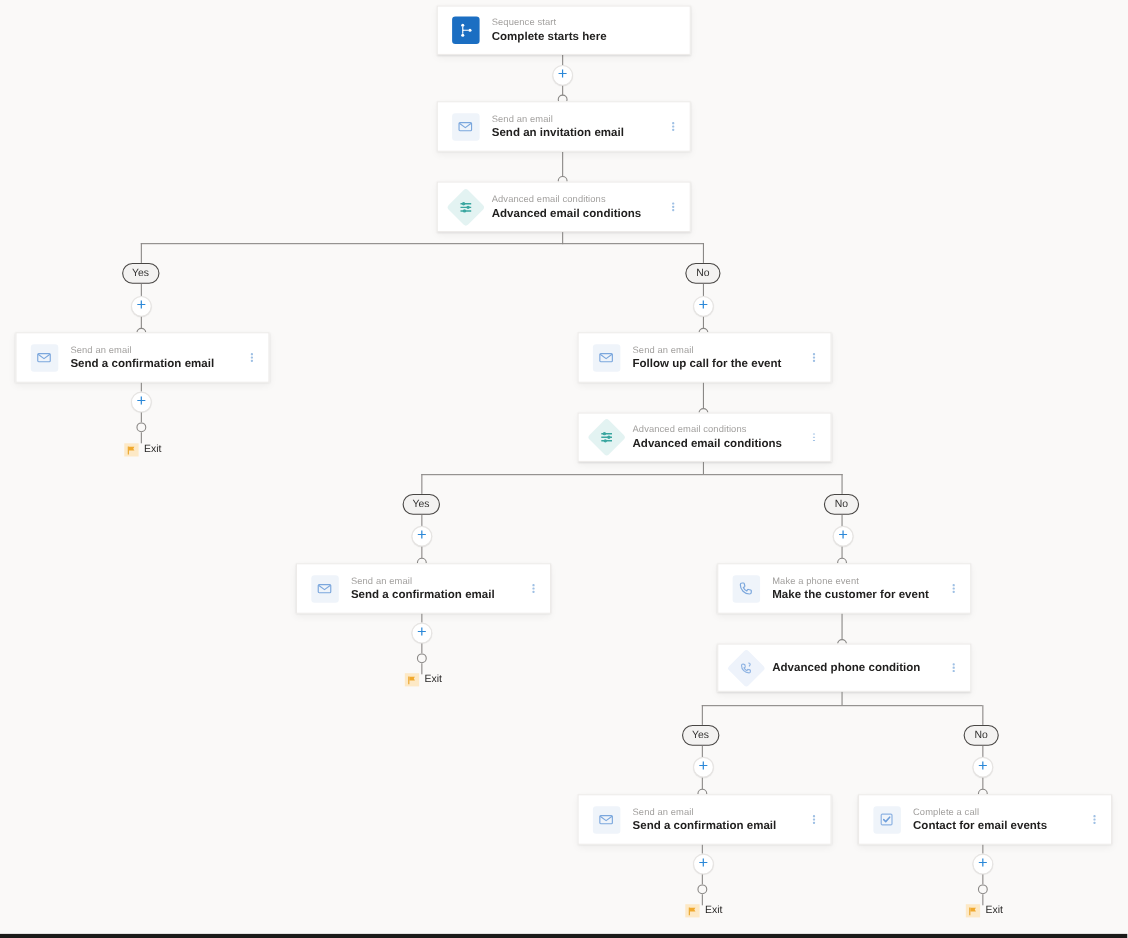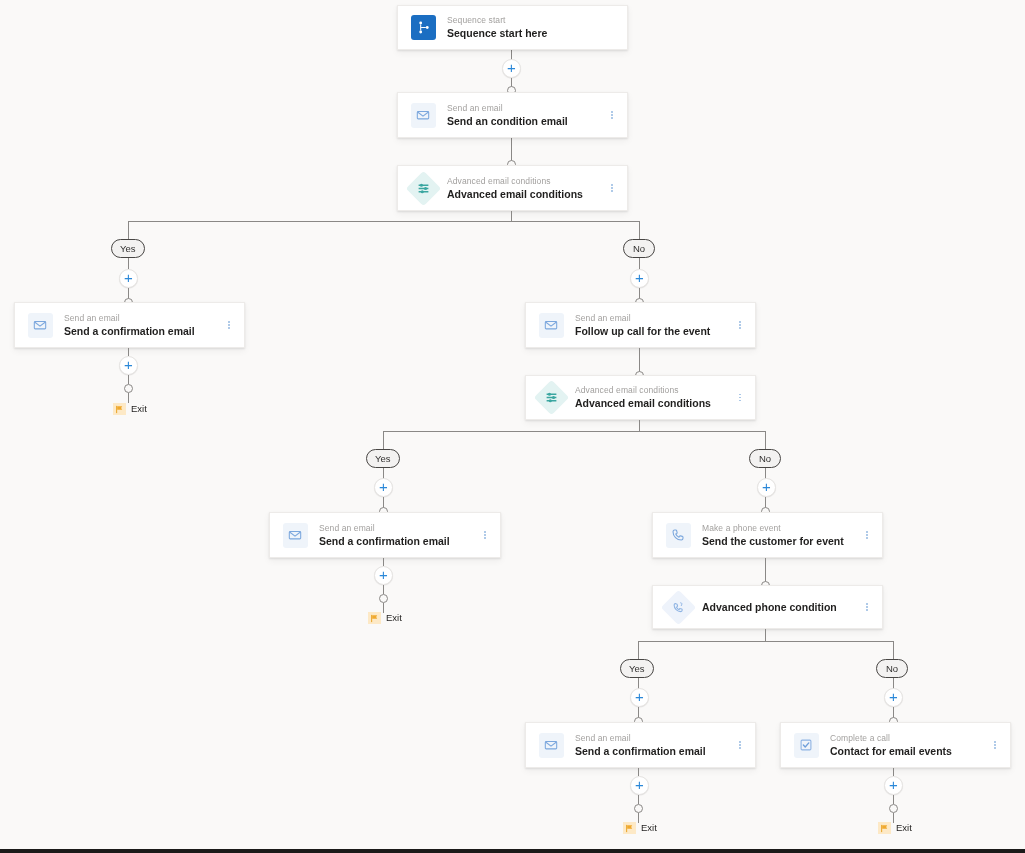--- a/index.html
+++ b/index.html
@@ -228,41 +228,41 @@
           <circle cx="5" cy="3.2" r="1.5" fill="#ffffff"></circle>
           <circle cx="5" cy="12.8" r="1.5" fill="#ffffff"></circle>
           <circle cx="12" cy="8" r="1.5" fill="#ffffff"></circle>
           <path d="M5 4.7 V11.3 M5.8 8 H10.5" stroke="#ffffff" stroke-width="1.1" fill="none"></path>
           <path d="M5 8 H6.2" stroke="#ffffff" stroke-width="1.1"></path>
         </svg>
       </div>
     </div>
     <div class="texts">
       <div class="sub">Sequence start</div>
-      <div class="title">Sequence start here</div>
+      <div class="title">Complete starts here</div>
     </div>
     <div class="kebab" style="visibility:hidden;">
         <i></i>
         <i></i>
         <i></i>
       </div>
   </div>
 
   <div class="card" style="left:397px; top:92px; width:231px; height:46px;">
     <div class="icon-wrap">
       <div class="tile-square tile-soft">
         <svg width="14" height="14" viewBox="0 0 16 16" aria-hidden="true">
           <rect x="1.5" y="4" width="13" height="8.4" rx="1" fill="none" stroke="#7ba7dd" stroke-width="1.2"></rect>
           <path d="M1.8 4.6 L8 9.2 L14.2 4.6" fill="none" stroke="#7ba7dd" stroke-width="1.2"></path>
         </svg>
       </div>
     </div>
     <div class="texts">
       <div class="sub">Send an email</div>
-      <div class="title">Send an condition email</div>
+      <div class="title">Send an invitation email</div>
     </div>
     <div class="kebab">
         <i></i>
         <i></i>
         <i></i>
       </div>
   </div>
 
   <div class="card" style="left:397px; top:165px; width:231px; height:46px;">
     <div class="icon-wrap">
@@ -446,21 +446,21 @@
   <div class="card" style="left:652px; top:512px; width:231px; height:46px;">
     <div class="icon-wrap">
       <div class="tile-square tile-soft">
         <svg width="14" height="14" viewBox="0 0 16 16" aria-hidden="true">
           <path d="M4.2 2.3 C3.2 2.3 2.3 3.2 2.3 4.2 C2.3 9.4 6.6 13.7 11.8 13.7 C12.8 13.7 13.7 12.8 13.7 11.8 L13.7 10.4 C13.7 10 13.4 9.7 13.1 9.6 L10.6 9 C10.2 8.9 9.9 9.1 9.7 9.4 L9.1 10.6 C7.3 9.8 6.2 8.7 5.4 6.9 L6.6 6.3 C6.9 6.1 7.1 5.8 7 5.4 L6.4 2.9 C6.3 2.6 6 2.3 5.6 2.3 Z" fill="none" stroke="#7ba7dd" stroke-width="1.25" stroke-linejoin="round"></path>
         </svg>
       </div>
     </div>
     <div class="texts">
       <div class="sub">Make a phone event</div>
-      <div class="title">Send the customer for event</div>
+      <div class="title">Make the customer for event</div>
     </div>
     <div class="kebab">
         <i></i>
         <i></i>
         <i></i>
       </div>
   </div>
 
   <div class="vline" style="left:765px; top:558px; height:27px;"></div>
   <div class="node-dot" style="left:761px; top:581px;"></div>

